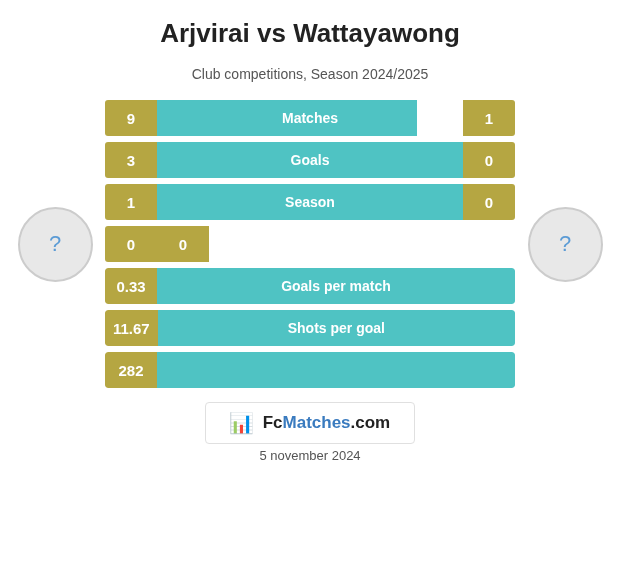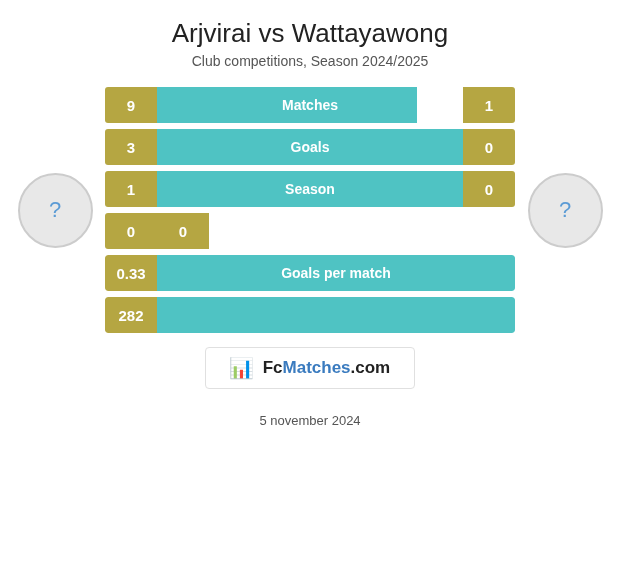--- a/index.html
+++ b/index.html
@@ -13,23 +13,23 @@
       align-items: center;
       overflow: hidden;
     }
     .header {
       text-align: center;
       padding: 18px 20px 8px;
       width: 100%;
     }
     .header h1 {
       font-size: 26px;
-      font-weight: normal;
+      font-weight: bold;
       color: #222;
-      margin-bottom: 4px;
+      margin-bottom: 17px;
     }
     .header .subtitle {
       font-size: 14px;
       color: #555;
     }
     .main-content {
       display: flex;
       flex-direction: row;
       align-items: center;
       justify-content: center;
@@ -137,21 +137,21 @@
     }
     .branding-text {
       font-size: 17px;
       font-weight: bold;
       color: #222;
     }
     .branding-text span {
       color: #3a7bbf;
     }
     .footer {
-      margin-top: 24px;
+      margin-top: 4px;
       font-size: 13px;
       color: #555;
       text-align: center;
     }
   </style>
 </head>
 <body>
 
 <div class="header">
   <h1>Arjvirai vs Wattayawong</h1>
@@ -196,20 +196,27 @@
         <div class="stat-right-val">0</div>
       </div>
       <div class="stat-row">
         <div class="stat-left-val" style="border-radius:3px 0 0 3px">0.33</div>
         <div class="stat-bar-section stat-bar-section-end" style="border-radius:0 3px 3px 0">
           <div class="stat-bar-fill" style="width:100%"></div>
           <span class="stat-label">Goals per match</span>
         </div>
       </div>
       <div class="stat-row">
+        <div class="stat-left-val" style="border-radius:3px 0 0 3px">11.67</div>
+        <div class="stat-bar-section stat-bar-section-end" style="border-radius:0 3px 3px 0">
+          <div class="stat-bar-fill" style="width:100%"></div>
+          <span class="stat-label">Shots per goal</span>
+        </div>
+      </div>
+      <div class="stat-row">
         <div class="stat-left-val" style="border-radius:3px 0 0 3px">282</div>
         <div class="stat-bar-section stat-bar-section-end" style="border-radius:0 3px 3px 0">
           <div class="stat-bar-fill" style="width:100%"></div>
         </div>
       </div>
     </div>
 
   <div class="avatar">
     <div class="avatar-circle">
       <span>?</span>

